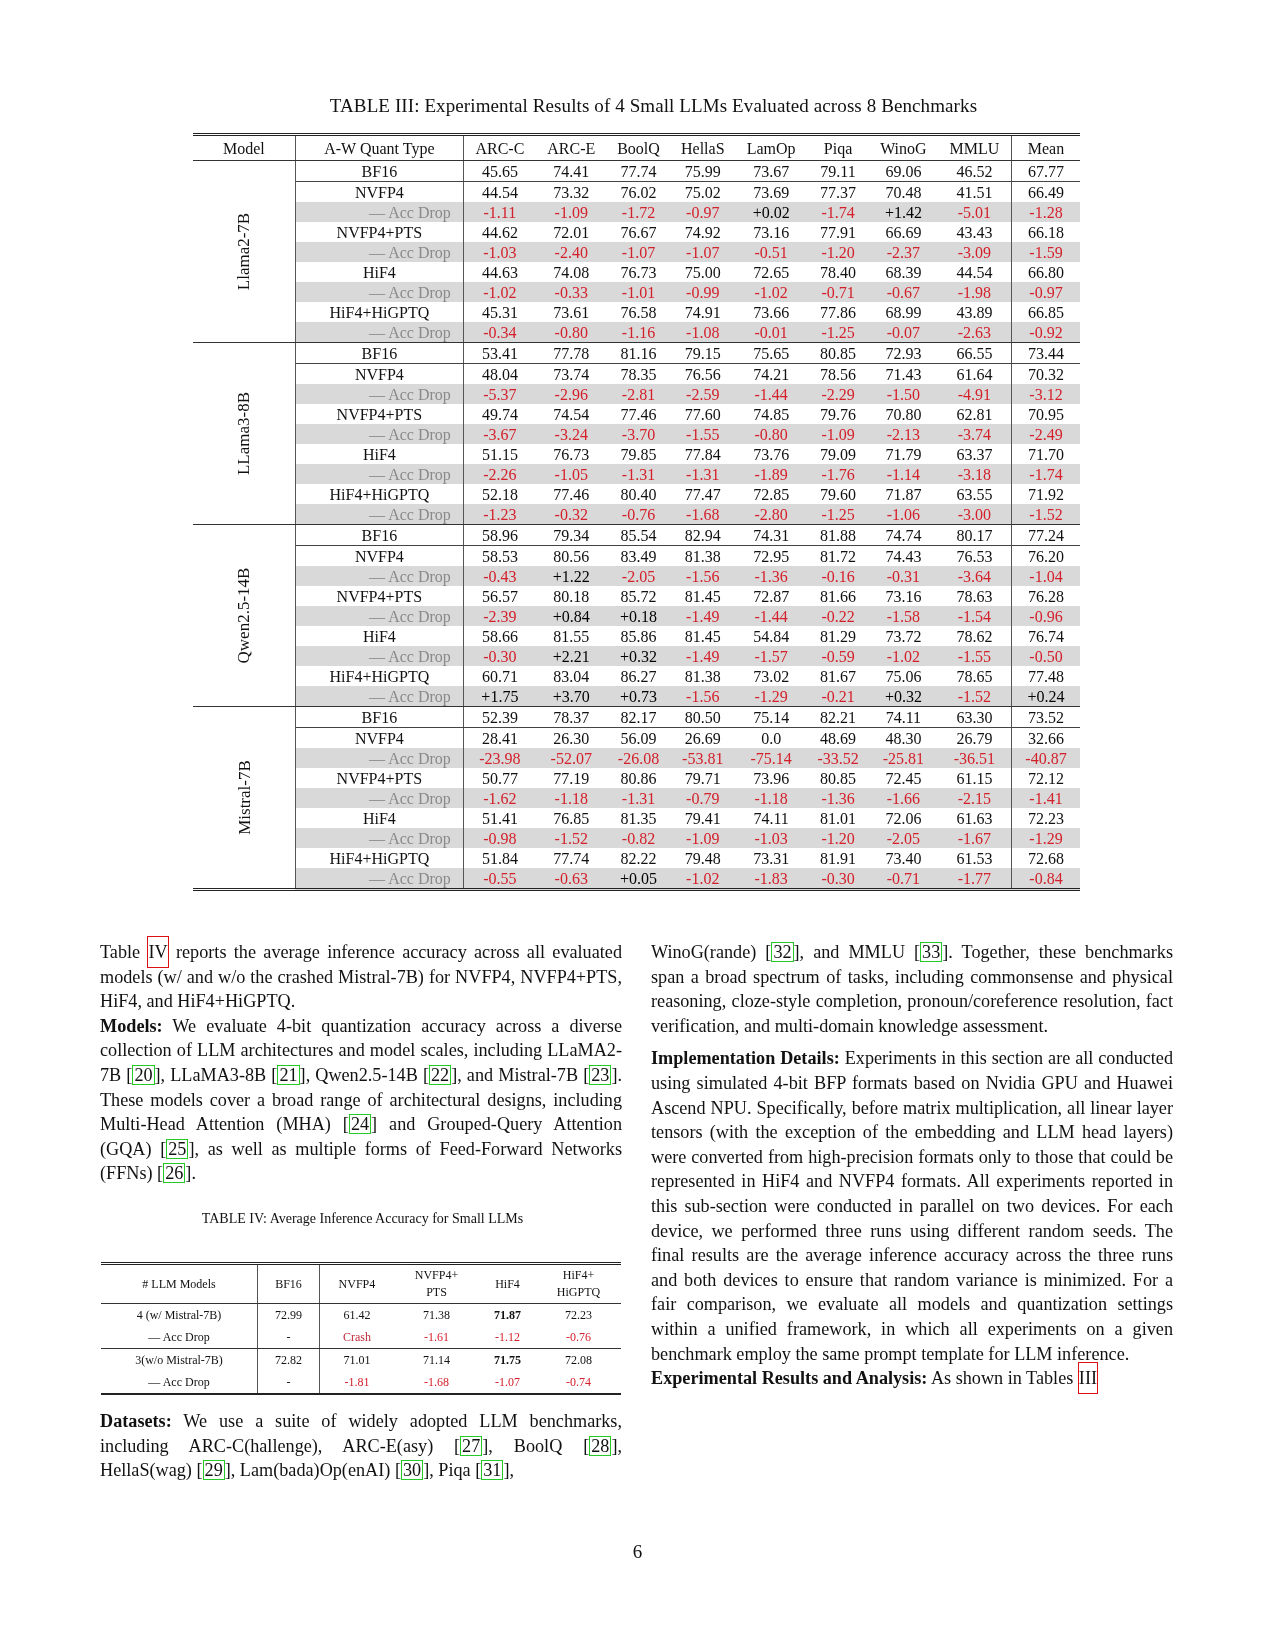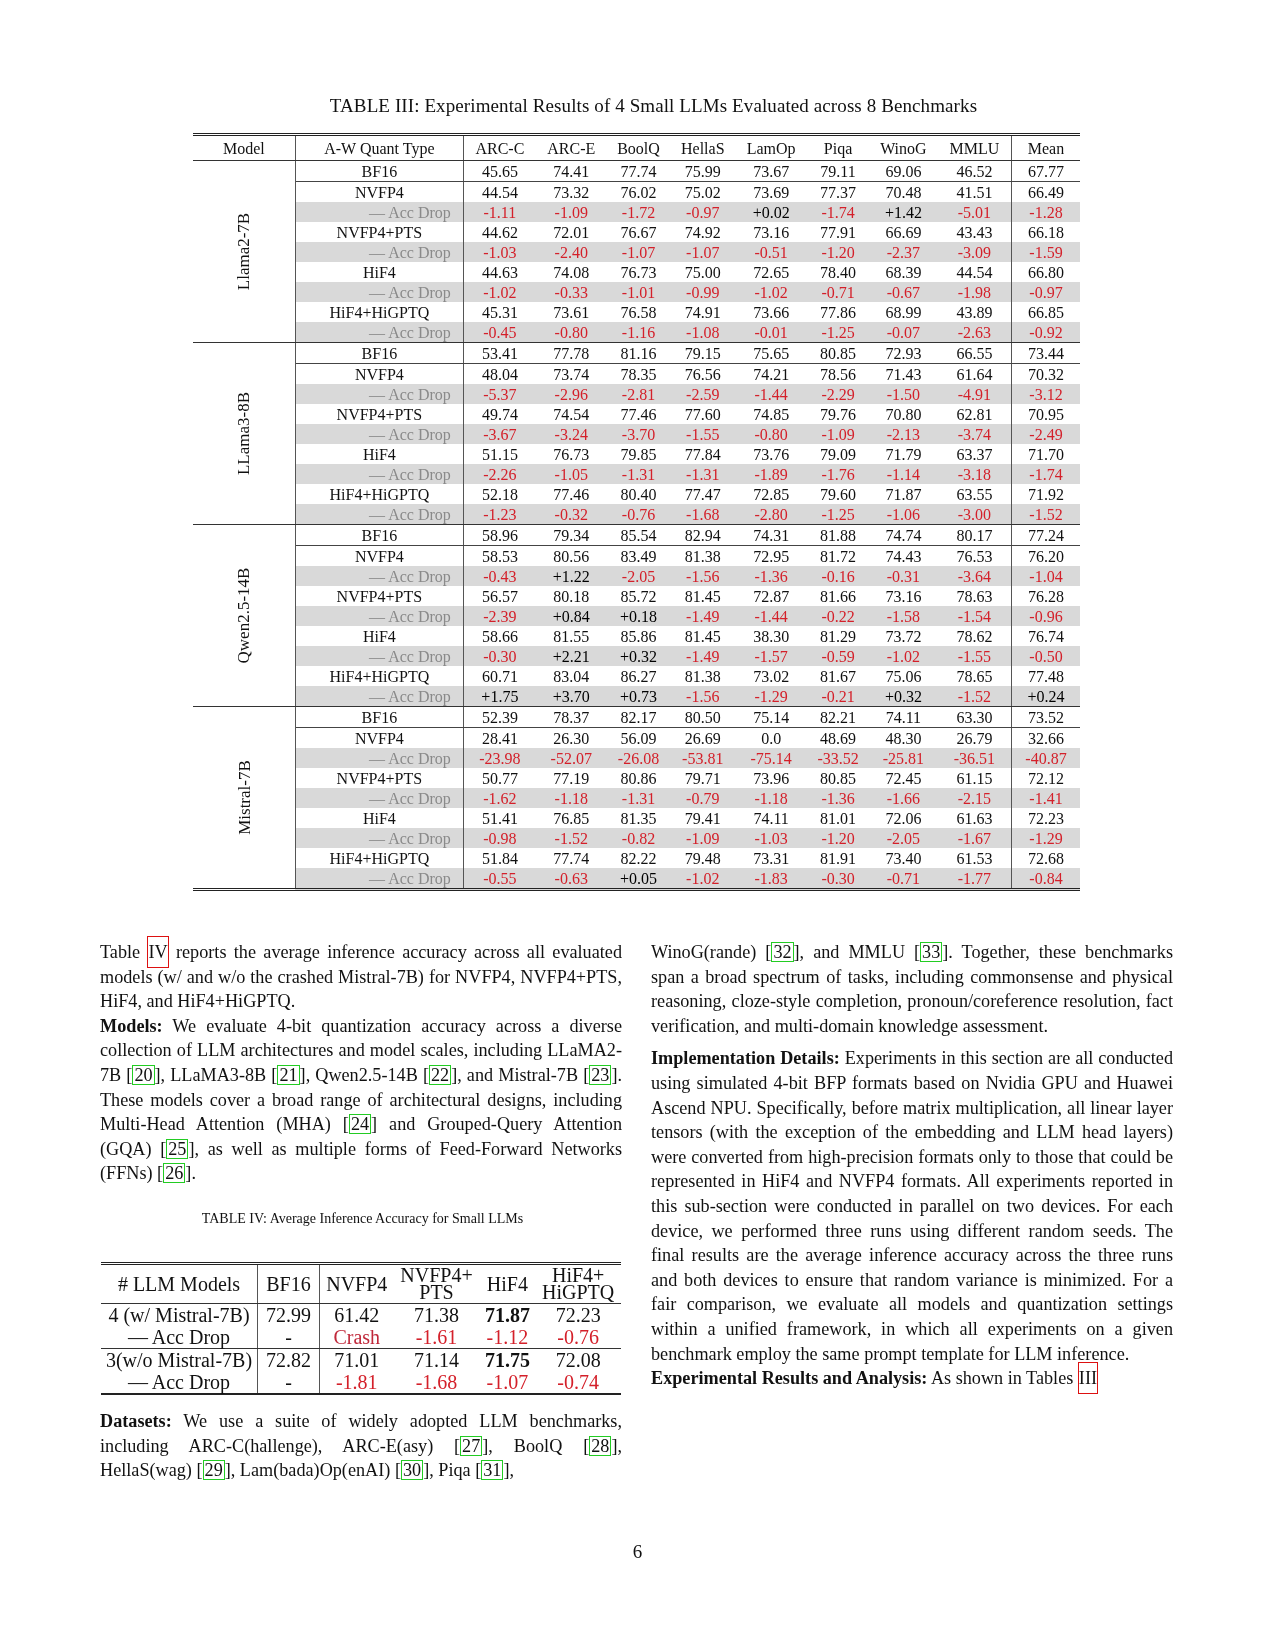--- a/index.html
+++ b/index.html
@@ -23,21 +23,21 @@
   .neg { color:#d4202a; }
   .pos { color:#000000; }
   .vlabel { display:inline-block; transform:rotate(-90deg); white-space:nowrap; font-size:17px; }
   .col { position:absolute; width:522px; font-size:18.2px; line-height:24.6px; text-align:justify; }
   .col p { margin:0; }
   .col b { font-weight:bold; }
   .ref-g { outline:1.6px solid #22cc22; outline-offset:-1px; padding:0 2px; }
   .ref-r { outline:1.6px solid #dd1111; outline-offset:-1px; padding:6px 1px; }
   .caption4 { position:absolute; left:100px; width:525px; top:1211px; text-align:center; font-size:14px; }
   table.t4 { position:absolute; left:101px; top:1262px; width:520px; border-collapse:collapse;
-             font-size:20px; line-height:19px; border-top:3px double #222; border-bottom:2px solid #222; }
+             font-size:12px; line-height:19px; border-top:3px double #222; border-bottom:2px solid #222; }
   table.t4 th { font-weight:normal; border-bottom:1.5px solid #333; padding:2px 3px; line-height:17px; }
   table.t4 td { text-align:center; padding:0 3px; height:22px; white-space:nowrap; }
   table.t4 .c1 { border-right:1.5px solid #555; width:150px; }
   table.t4 .c2 { border-right:1.5px solid #555; width:55px; }
   table.t4 tr.sep td { border-bottom:1.5px solid #333; }
   table.t4 .bold { font-weight:bold; }
   table.t4 .crash { color:#c0283a; }
   .pagenum { position:absolute; top:1541px; left:0; width:1275px; text-align:center; font-size:19px; }
 </style>
 </head>
@@ -154,21 +154,21 @@
         <td>76.58</td>
         <td>74.91</td>
         <td>73.66</td>
         <td>77.86</td>
         <td>68.99</td>
         <td>43.89</td>
         <td class="c-mean">66.85</td>
       </tr>
       <tr class="drop blockend">
         <td class="c-type">— Acc Drop</td>
-        <td class="neg">-0.45</td>
+        <td class="neg">-0.34</td>
         <td class="neg">-0.80</td>
         <td class="neg">-1.16</td>
         <td class="neg">-1.08</td>
         <td class="neg">-0.01</td>
         <td class="neg">-1.25</td>
         <td class="neg">-0.07</td>
         <td class="neg">-2.63</td>
         <td class="neg c-mean">-0.92</td>
       </tr>
     </tbody>
@@ -344,21 +344,21 @@
         <td class="neg">-1.58</td>
         <td class="neg">-1.54</td>
         <td class="neg c-mean">-0.96</td>
       </tr>
       <tr class="">
         <td class="c-type">HiF4</td>
         <td>58.66</td>
         <td>81.55</td>
         <td>85.86</td>
         <td>81.45</td>
-        <td>38.30</td>
+        <td>54.84</td>
         <td>81.29</td>
         <td>73.72</td>
         <td>78.62</td>
         <td class="c-mean">76.74</td>
       </tr>
       <tr class="drop">
         <td class="c-type">— Acc Drop</td>
         <td class="neg">-0.30</td>
         <td class="pos">+2.21</td>
         <td class="pos">+0.32</td>

